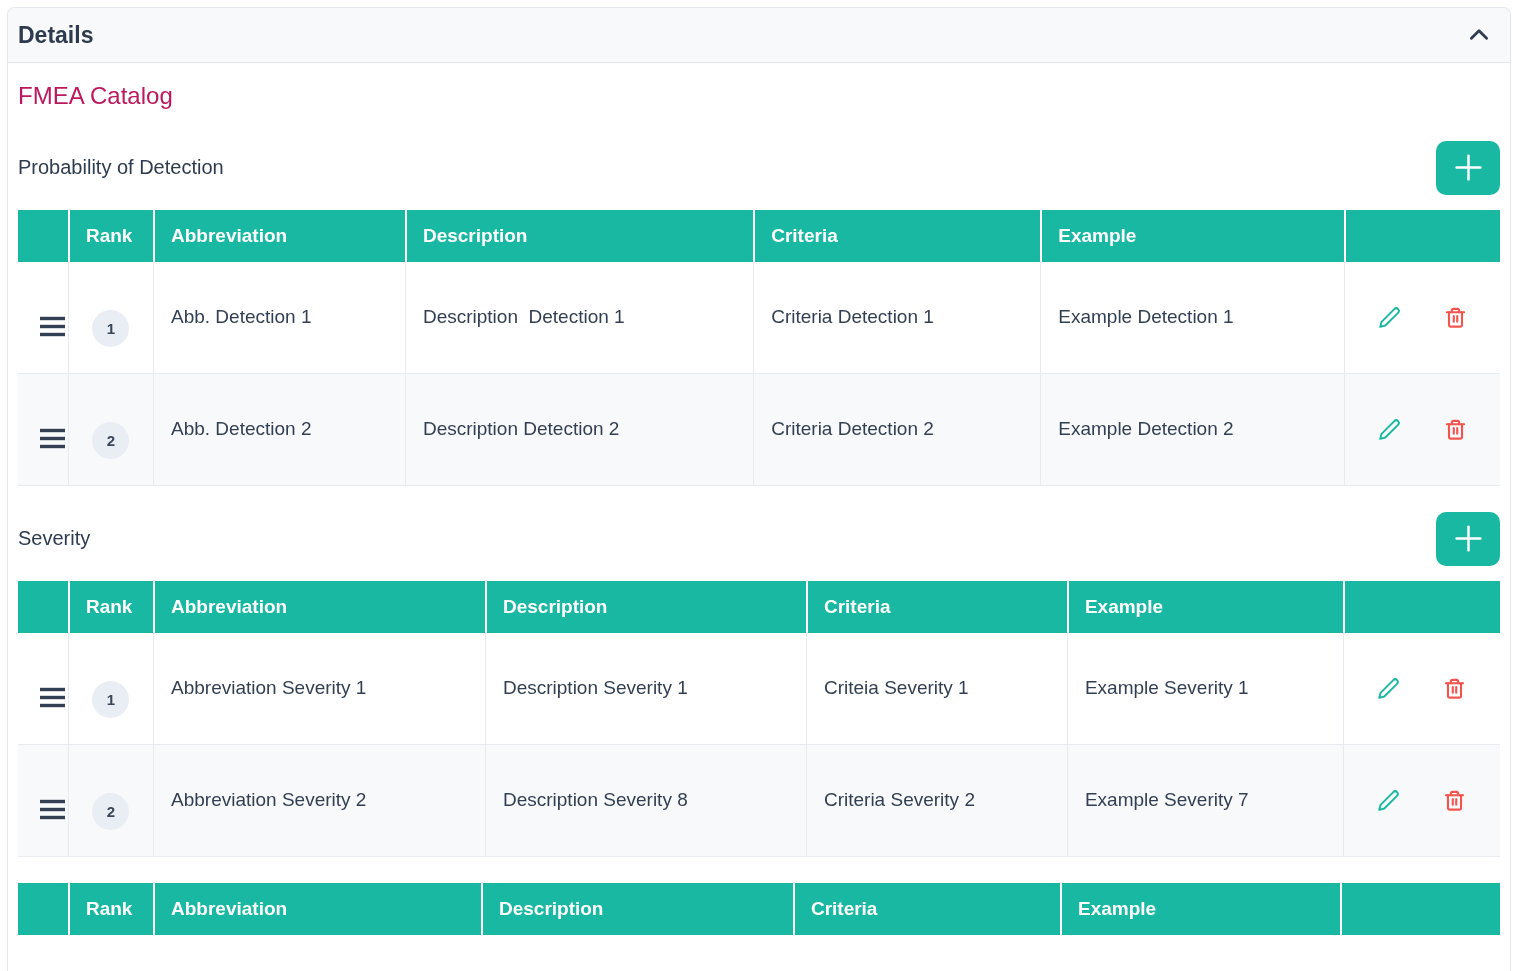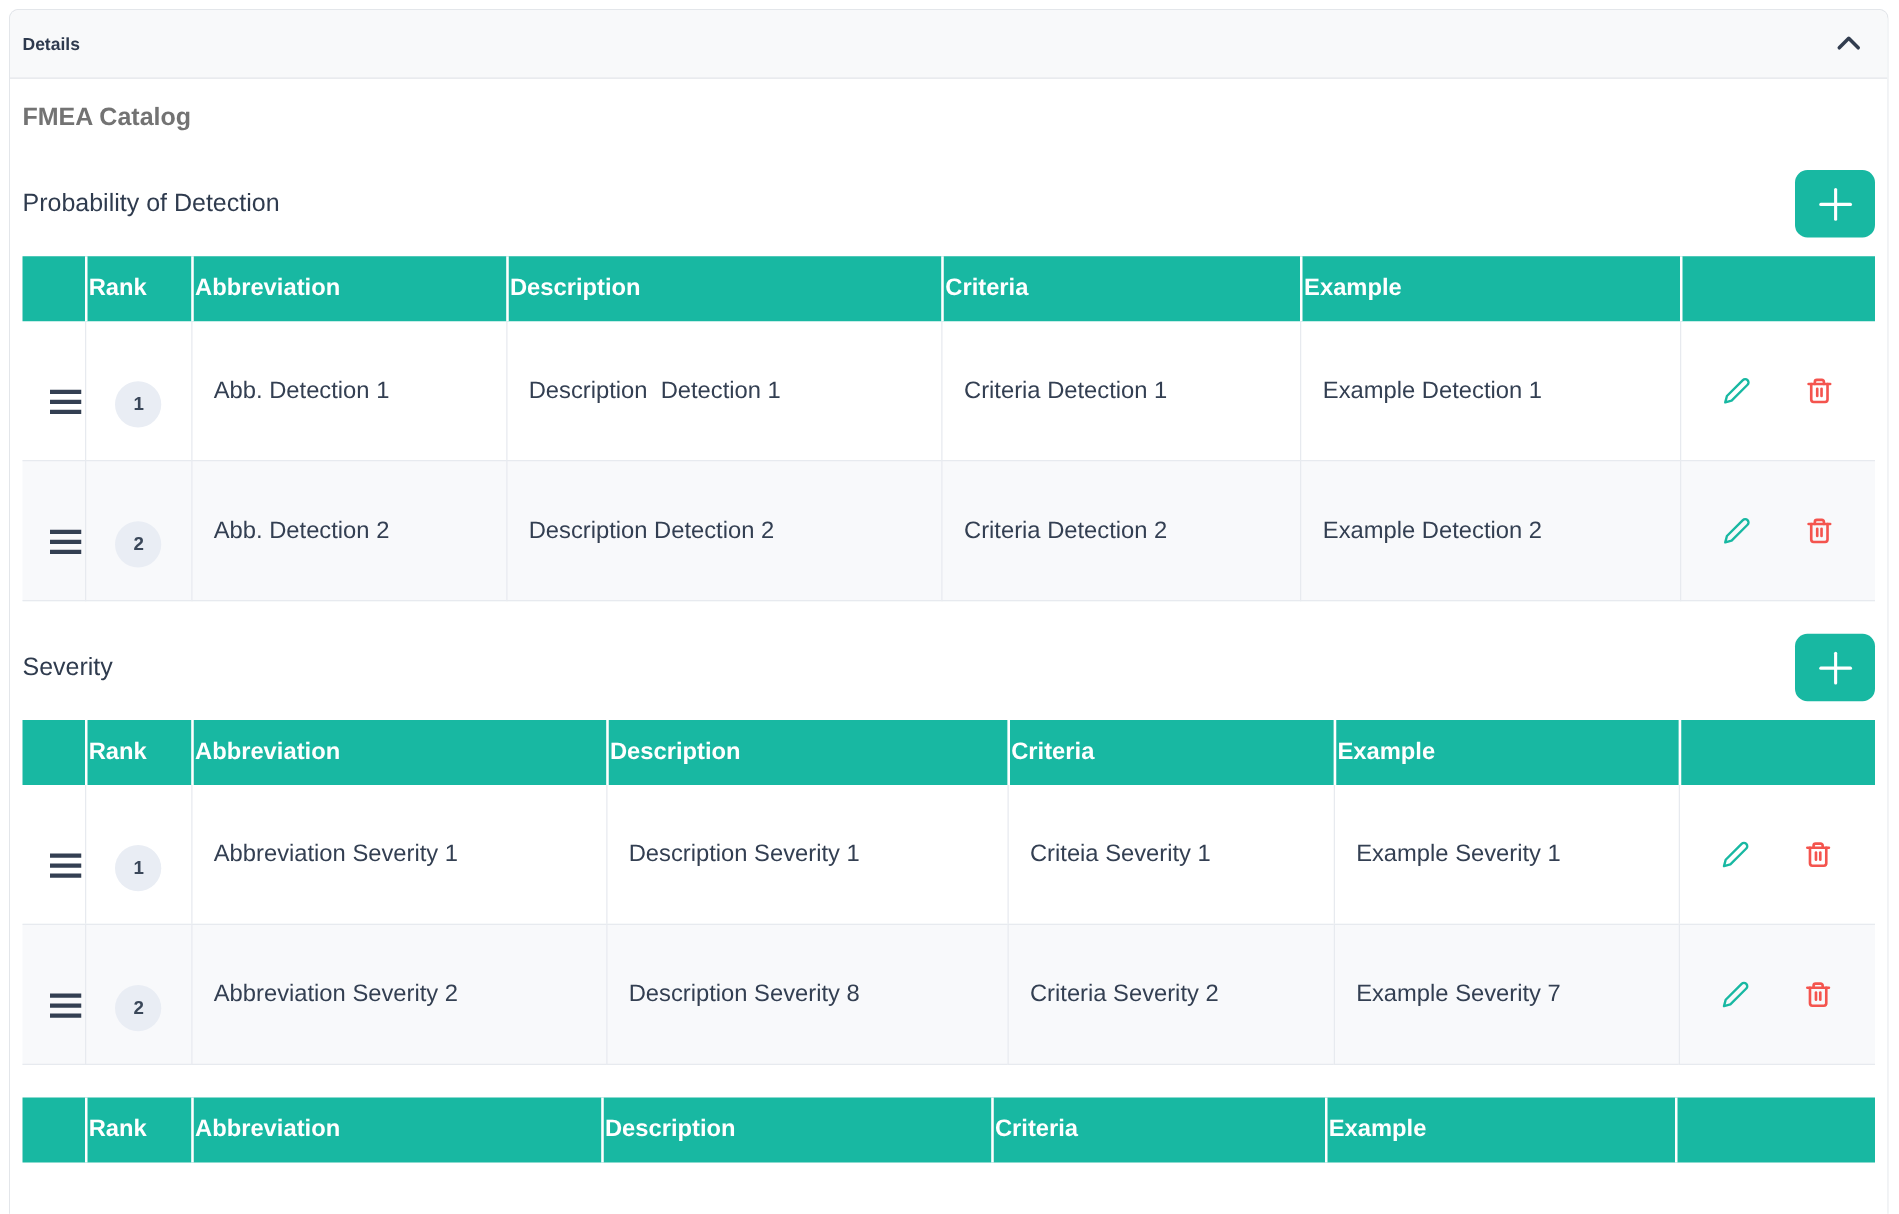--- a/index.html
+++ b/index.html
@@ -28,28 +28,28 @@
     background:#fff;
     overflow:hidden;
   }
   .panel-header{
     display:flex;align-items:center;justify-content:space-between;
     background:var(--header-bg);
     height:55px;
     padding:0 14px 0 10px;
     border-bottom:1px solid var(--border);
   }
-  .panel-title{font-size:14px;font-weight:700;color:#2e3a4e;}
+  .panel-title{font-size:23px;font-weight:700;color:#2e3a4e;}
   .collapse-btn{
     background:none;border:none;padding:4px;cursor:pointer;
     display:flex;align-items:center;justify-content:center;
   }
   .panel-body{padding:19px 10px 0 10px;}
   .catalog-title{
-    font-size:20px;font-weight:700;color:#737373;
+    font-size:24px;font-weight:400;color:#be185d;
     margin:0 0 30px 0;line-height:1.2;
   }
   .section-header{
     display:flex;align-items:center;justify-content:space-between;
     margin:0 0 15px 0;
   }
   .section-title{font-size:20px;font-weight:400;color:#2f3b4e;text-align:right;}
   .add-btn{
     width:64px;height:54px;border:none;border-radius:10px;
     background:var(--teal);cursor:pointer;
@@ -58,21 +58,21 @@
   }
   table.catalog-table{
     width:100%;
     border-collapse:separate;border-spacing:0;
     table-layout:fixed;
     margin:0 0 26px 0;
   }
   .catalog-table th{
     background:var(--teal);color:#fff;
     font-size:19px;font-weight:700;text-align:left;
-    height:52px;padding:0 1px;
+    height:52px;padding:0 16px;
     border-left:2px solid #fff;
     overflow:hidden;white-space:nowrap;
   }
   .catalog-table th:first-child{border-left:none;}
   .catalog-table td{
     height:85px;padding:0 17px;
     font-size:19px;color:var(--text);
     border-left:1px solid var(--cell-border);
     border-top:1px solid var(--cell-border);
     white-space:pre-wrap;

